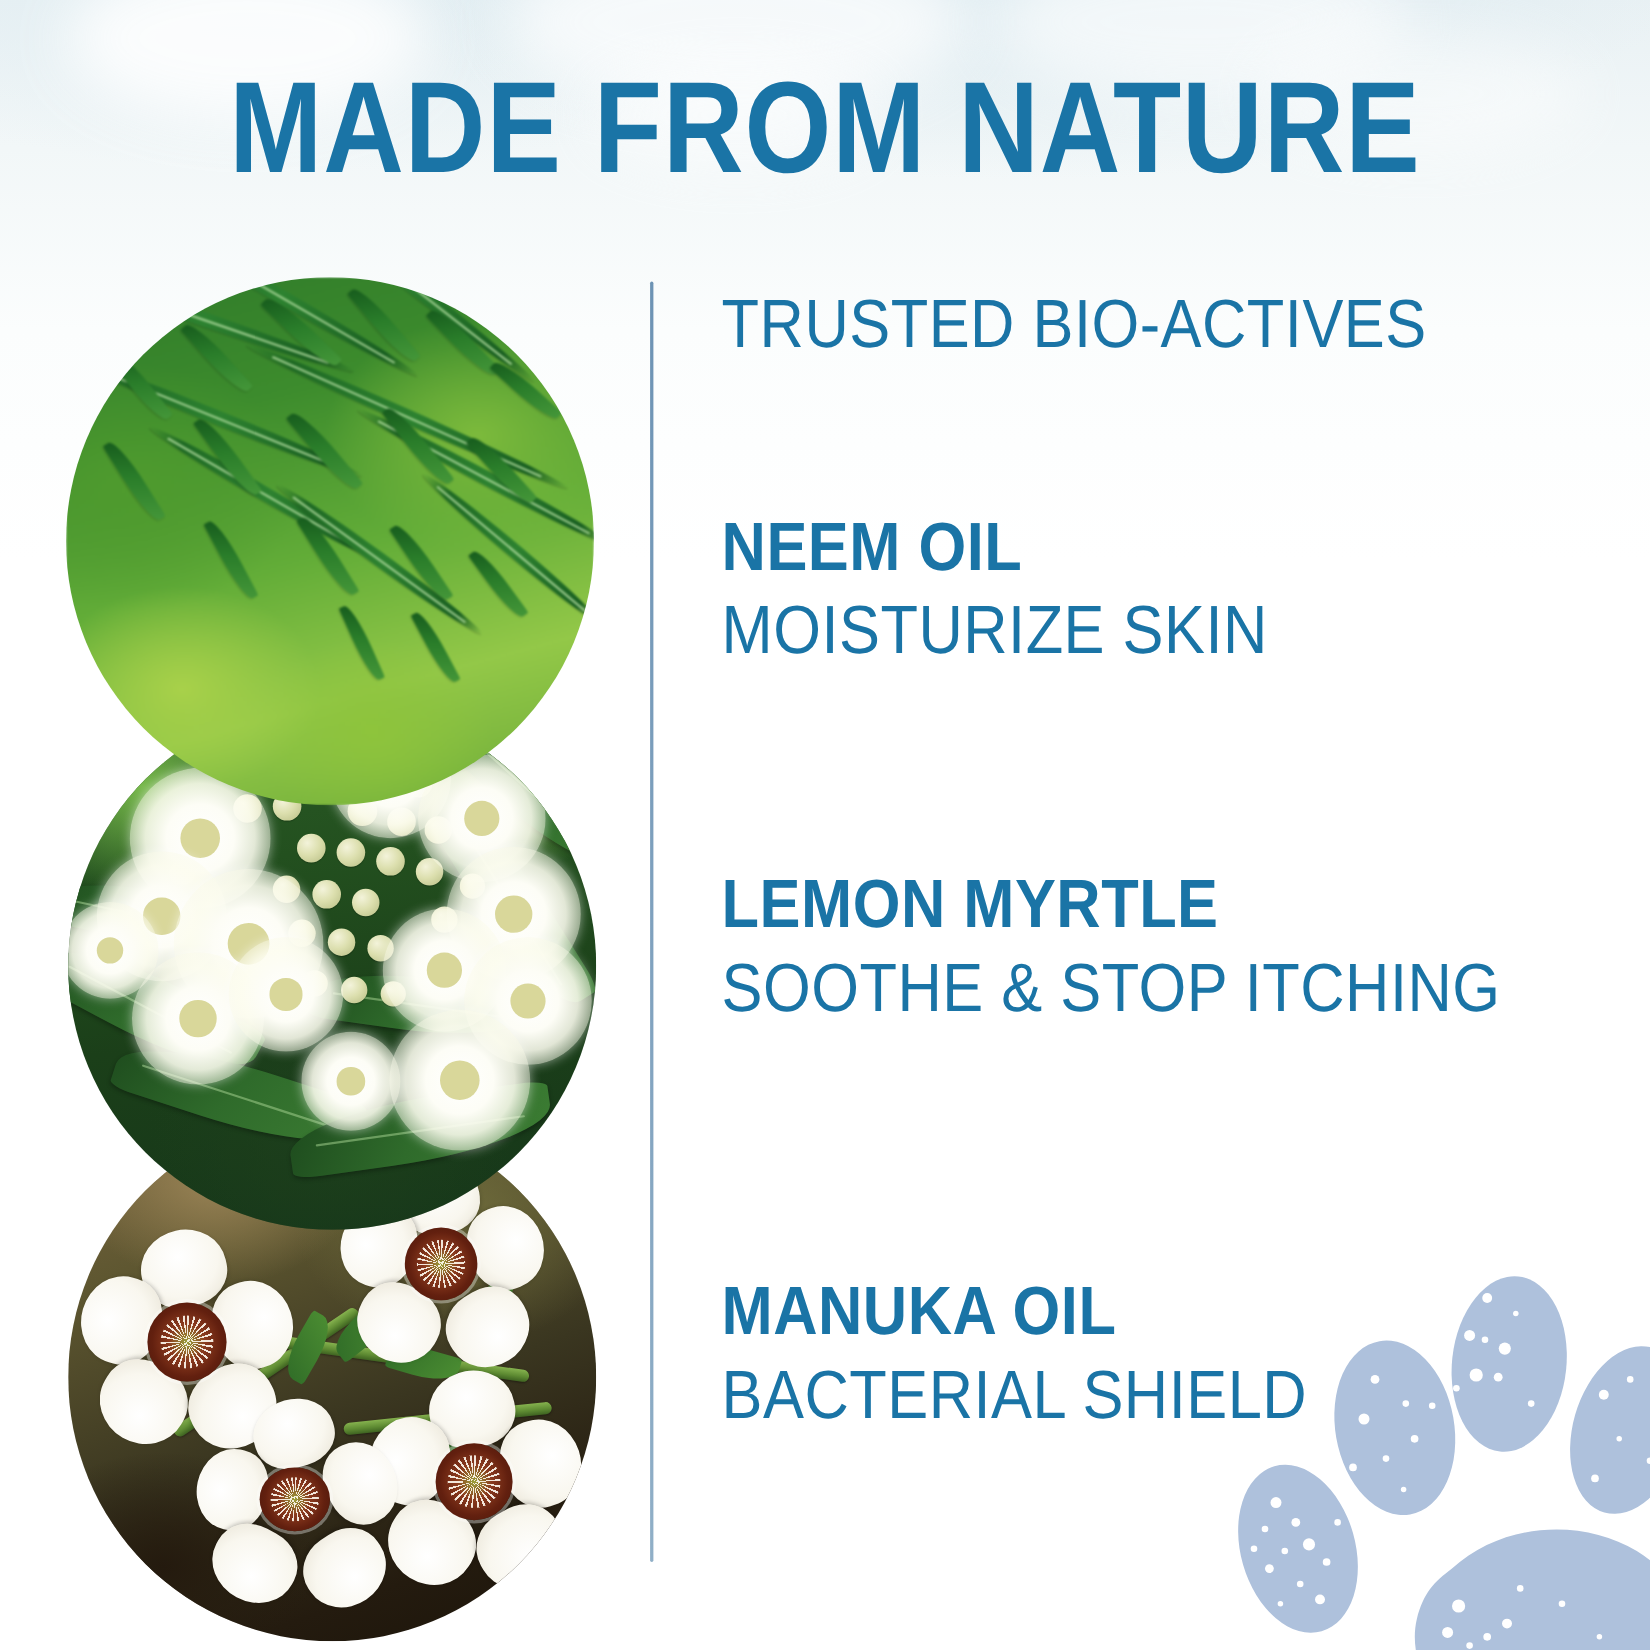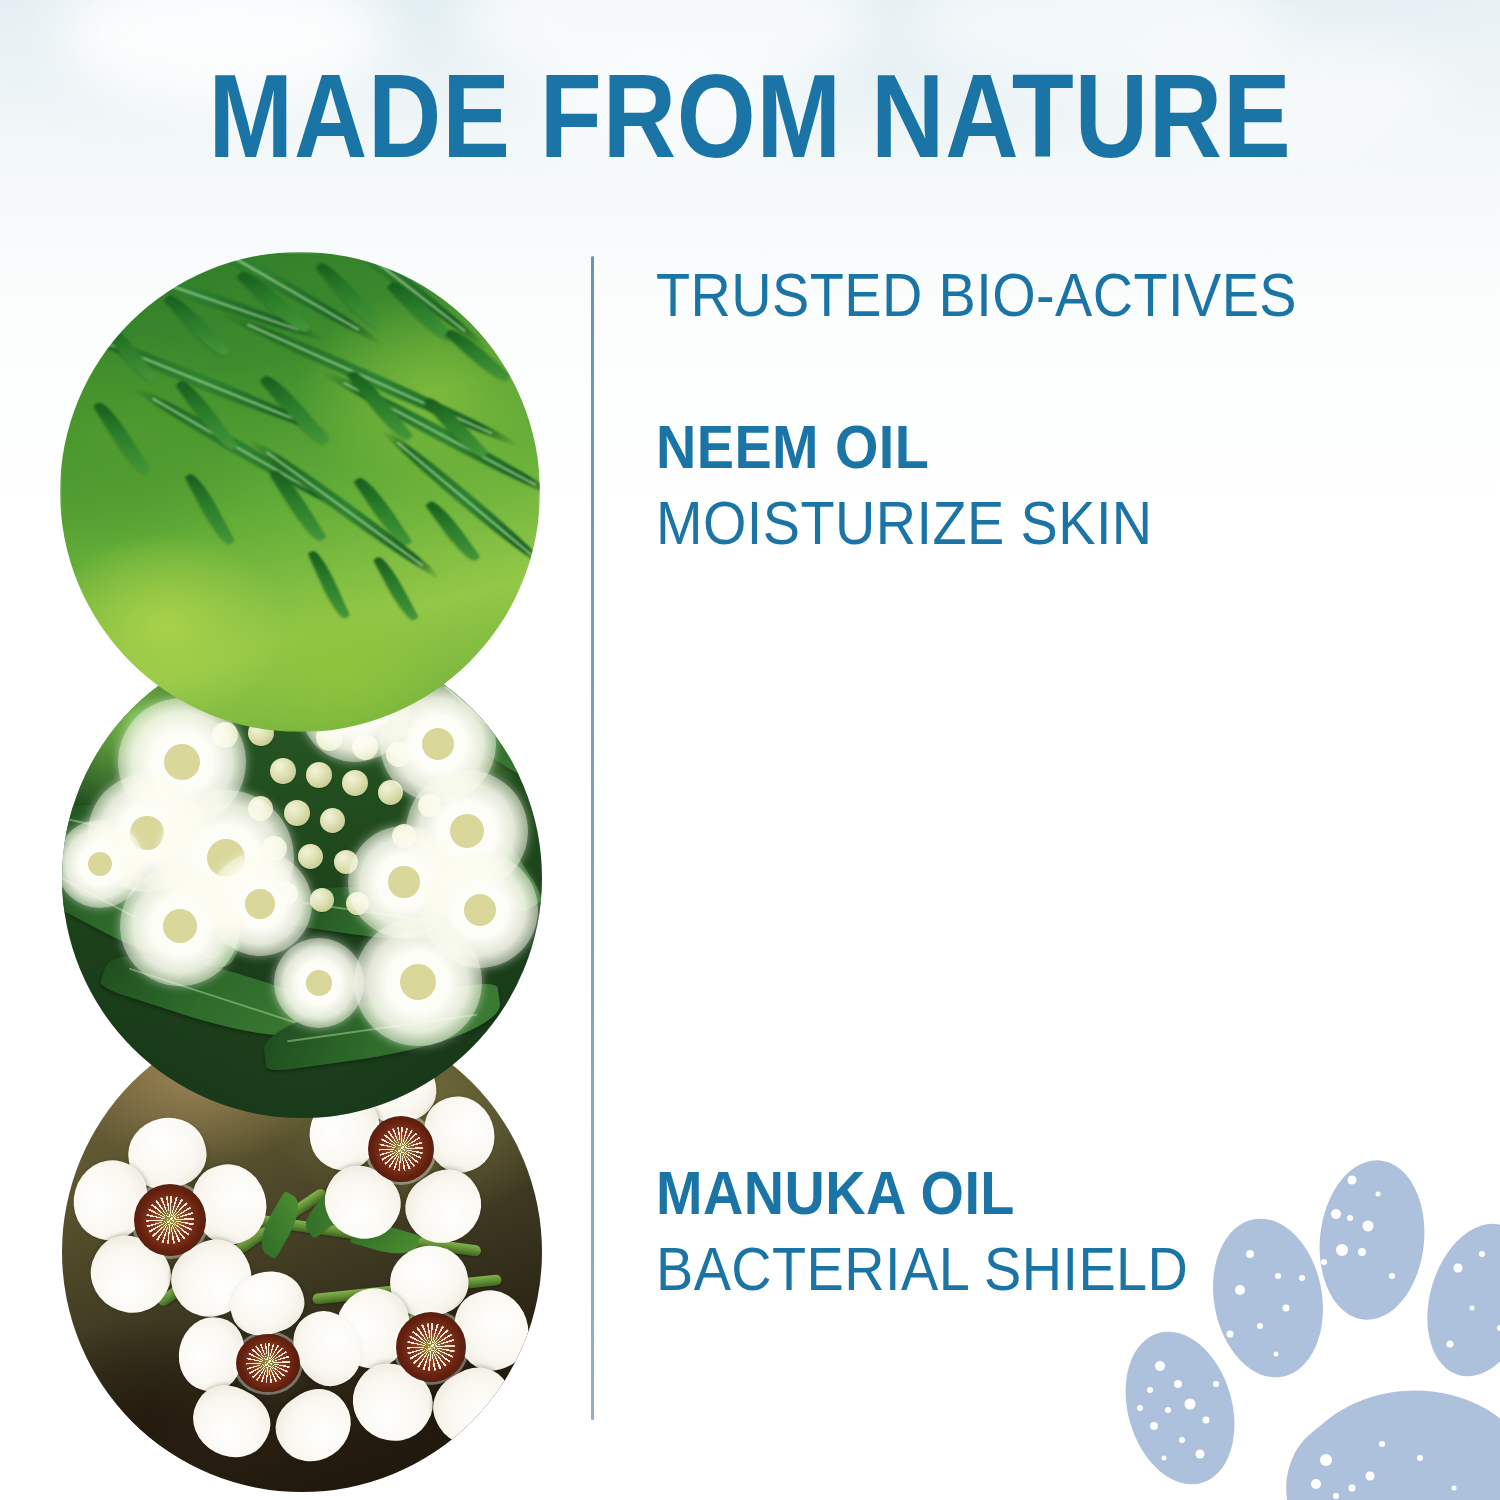--- a/index.html
+++ b/index.html
@@ -183,21 +183,21 @@
     line-height:66px;
     letter-spacing:.5px;
     transform:scaleX(.9);
     transform-origin:0 50%;
     white-space:nowrap;
   }
 
   #lbl-trusted{ position:absolute; left:4px; top:262px; }
 
   .ing-block{ position:absolute; left:4px; }
-  #block-neem        { top:414px; }
+  #block-neem        { top:465px; }
   #block-lemonmyrtle { top:790px; }
   #block-manuka      { top:1160px; }
   .ing-block .hdr-bold{ margin-bottom:10px; }
 
   
   #paw-print{
     position:absolute; right:-40px; bottom:-58px;
     width:420px; height:400px;
     z-index:0;
   }
@@ -362,20 +362,24 @@
 
   <div id="text-column">
 
     <div id="lbl-trusted" class="hdr-light">TRUSTED BIO-ACTIVES</div>
 
     <div class="ing-block" id="block-neem">
       <div class="hdr-bold">NEEM OIL</div>
       <div class="hdr-light">MOISTURIZE SKIN</div>
     </div>
 
+    <div class="ing-block" id="block-lemonmyrtle">
+      <div class="hdr-bold">LEMON MYRTLE</div>
+      <div class="hdr-light">SOOTHE &amp; STOP ITCHING</div>
+    </div>
 
     <div class="ing-block" id="block-manuka">
       <div class="hdr-bold">MANUKA OIL</div>
       <div class="hdr-light">BACTERIAL SHIELD</div>
     </div>
 
   </div>
 
   <div id="paw-print">
     <svg viewBox="0 0 420 400" xmlns="http://www.w3.org/2000/svg">

